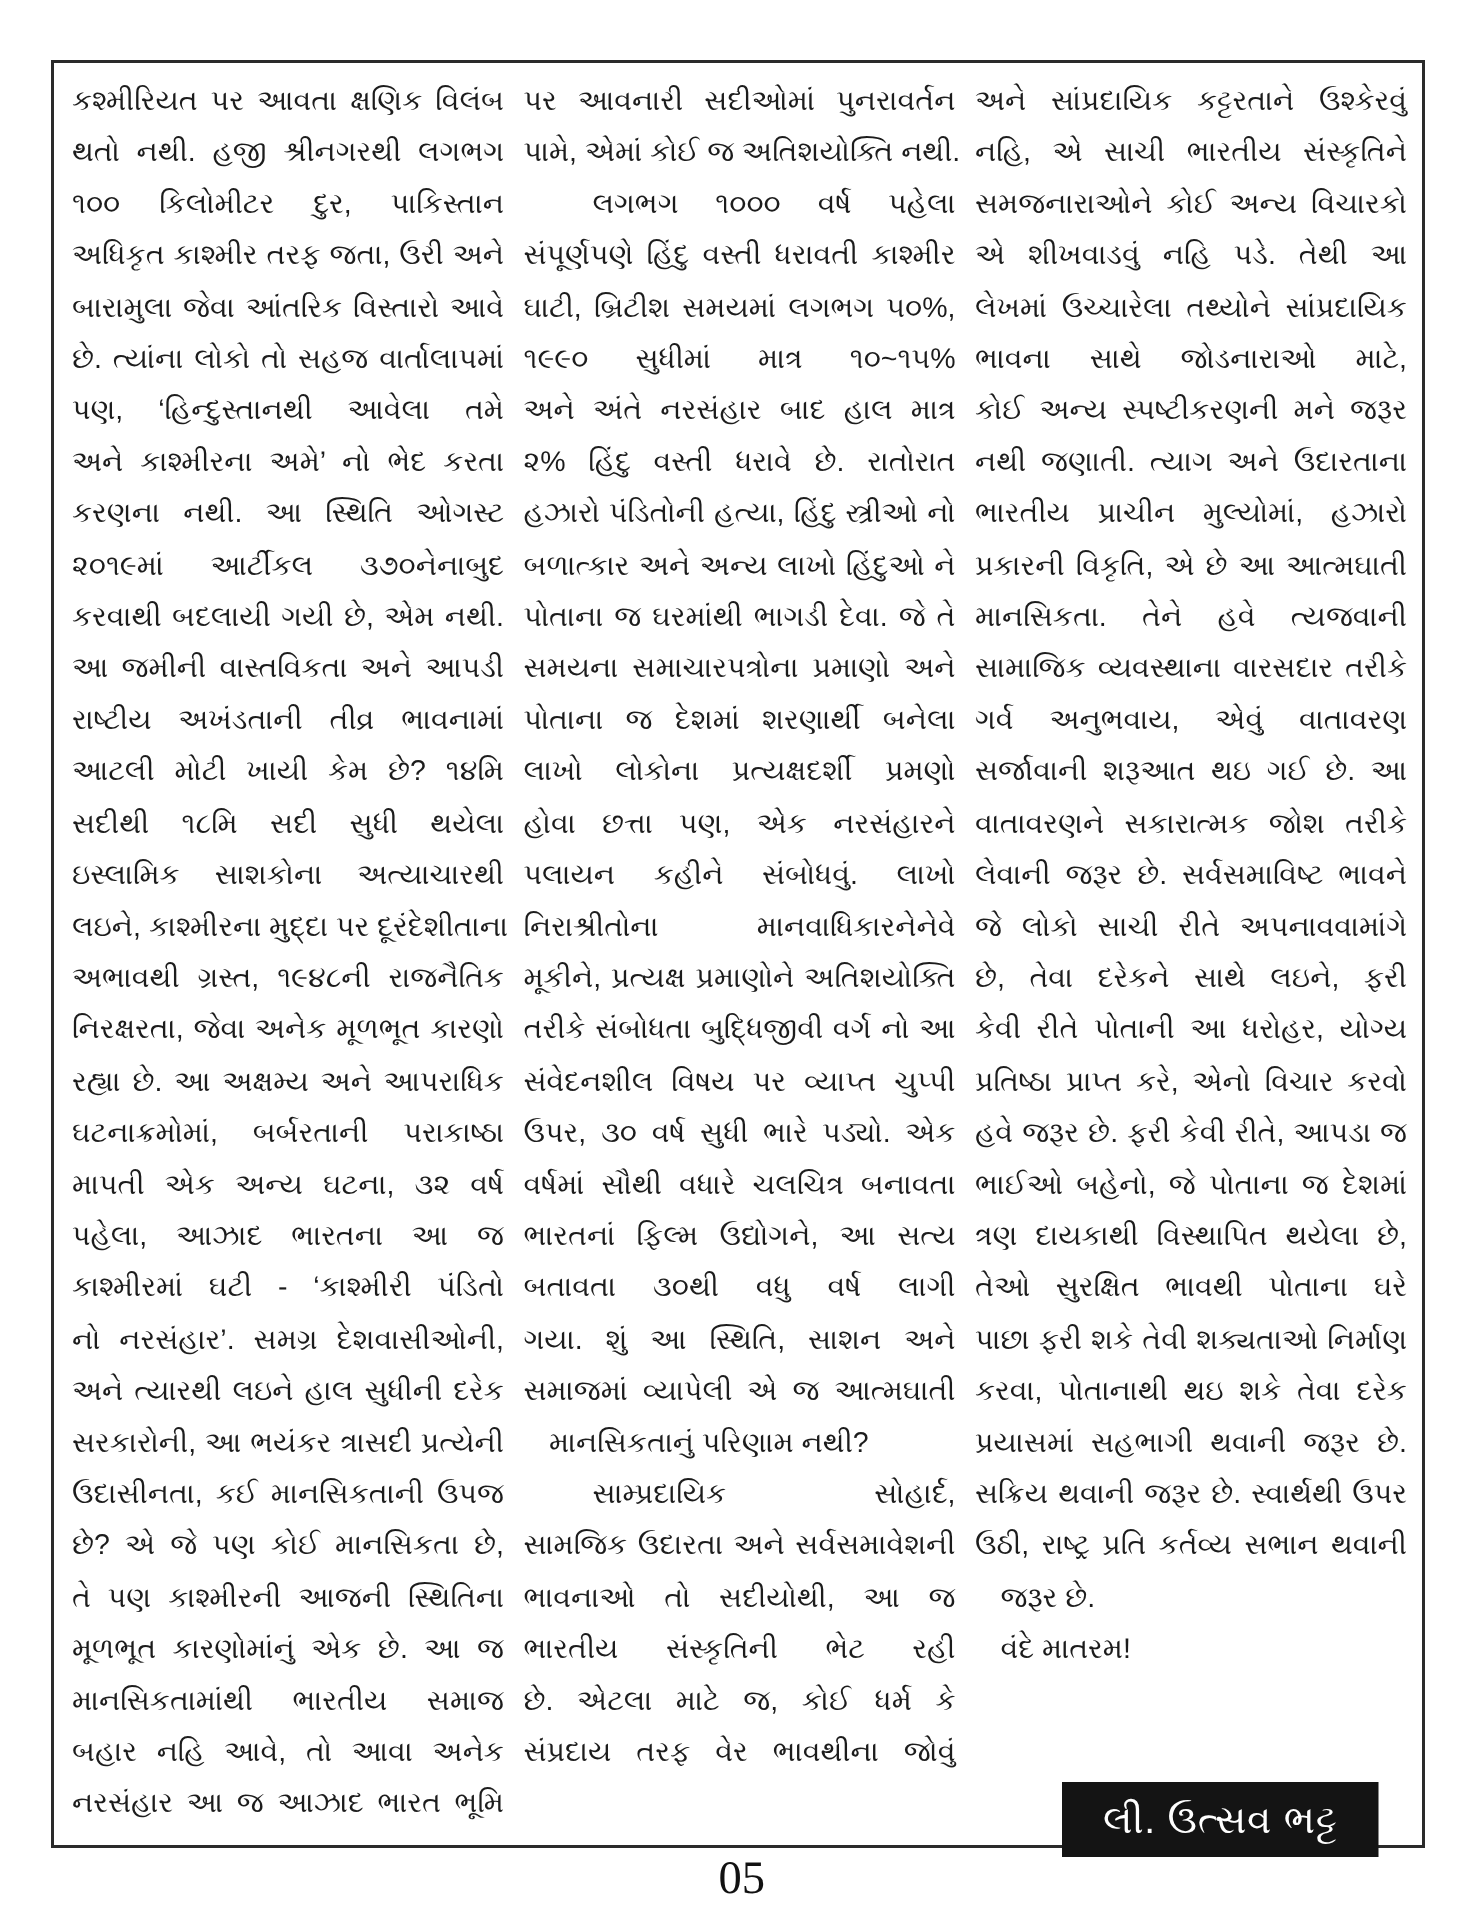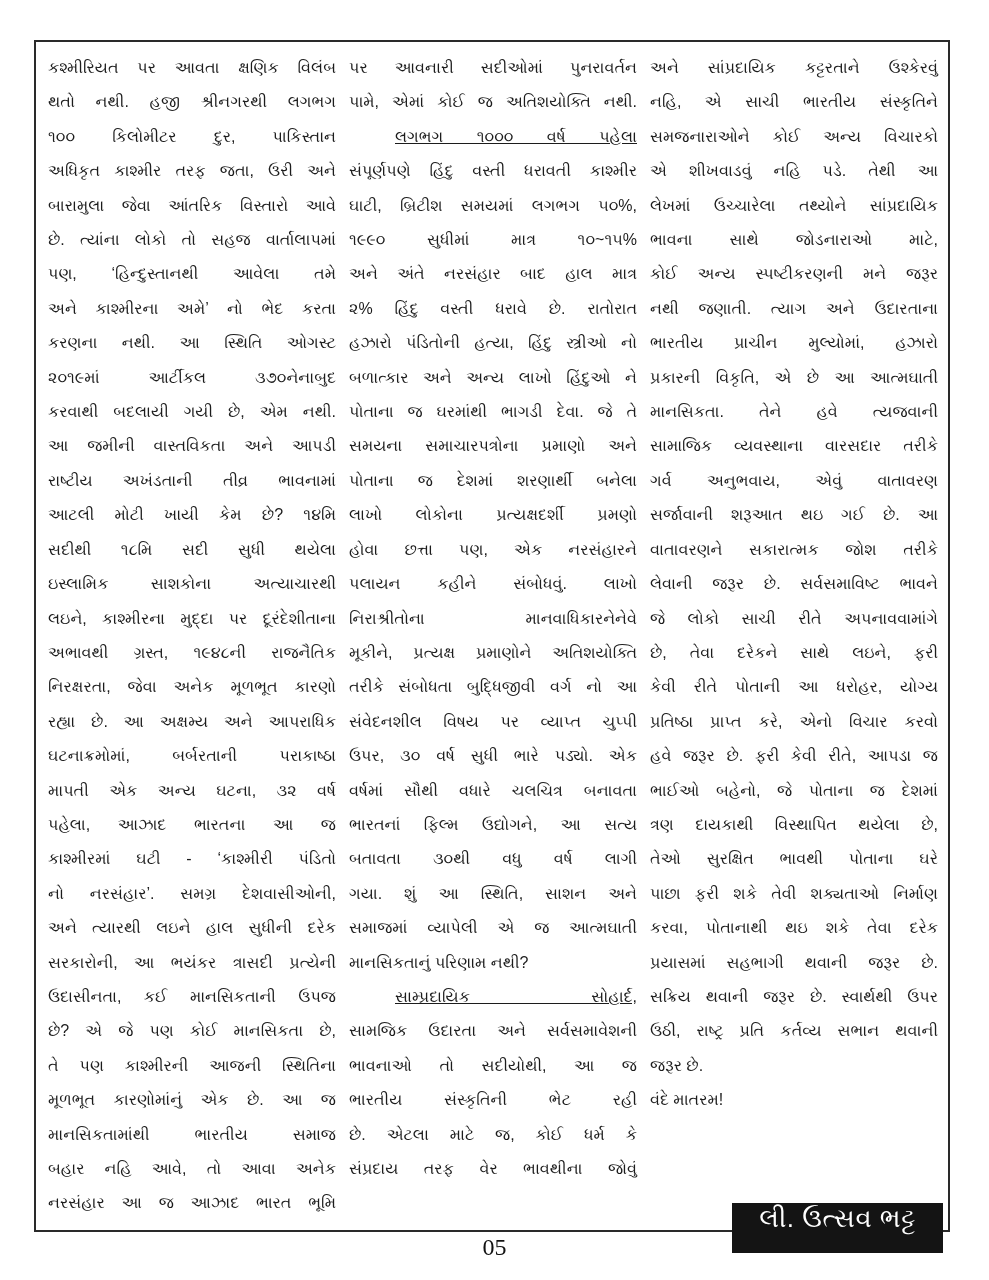--- a/index.html
+++ b/index.html
@@ -26,53 +26,53 @@
     height: 1192px;
     border: 2px solid #2a2a2a;
     box-sizing: border-box;
     display: flex;
     gap: 13px;
     padding: 9px 10px 0 12px;
   }
   .column {
     flex: 1 1 0;
     min-width: 0;
-    font-size: 16px;
+    font-size: 19px;
     line-height: 34.4px;
   }
   .line {
     white-space: nowrap;
     text-align: justify;
     text-align-last: justify;
     overflow: visible;
   }
-  .line.indent { padding-left: 46px; text-decoration: underline; }
-  .line.flush { text-align-last: left; }
+  .line.indent { padding-left: 46px; }
+  .line.flush { text-align-last: left; margin-left: 17px; }
   .signature-box {
     position: absolute;
-    left: 732px;
+    left: 708px;
     top: 1188px;
     width: 211px;
     height: 50px;
     background: #141414;
     color: #ffffff;
     display: flex;
+    align-items: center;
     justify-content: center;
     font-size: 26px;
     letter-spacing: 0.5px;
-    margin-top: 15px;
   }
   .page-number {
     position: absolute;
     left: 0;
     top: 1234px;
     width: 989px;
     text-align: center;
     font-family: "Liberation Serif", serif;
-    font-size: 24px;
+    font-size: 31px;
     color: #111111;
   }
 </style>
 </head>
 <body>
 
 <div class="page">
 
   <div class="frame">
     <div class="column" id="col-0">

